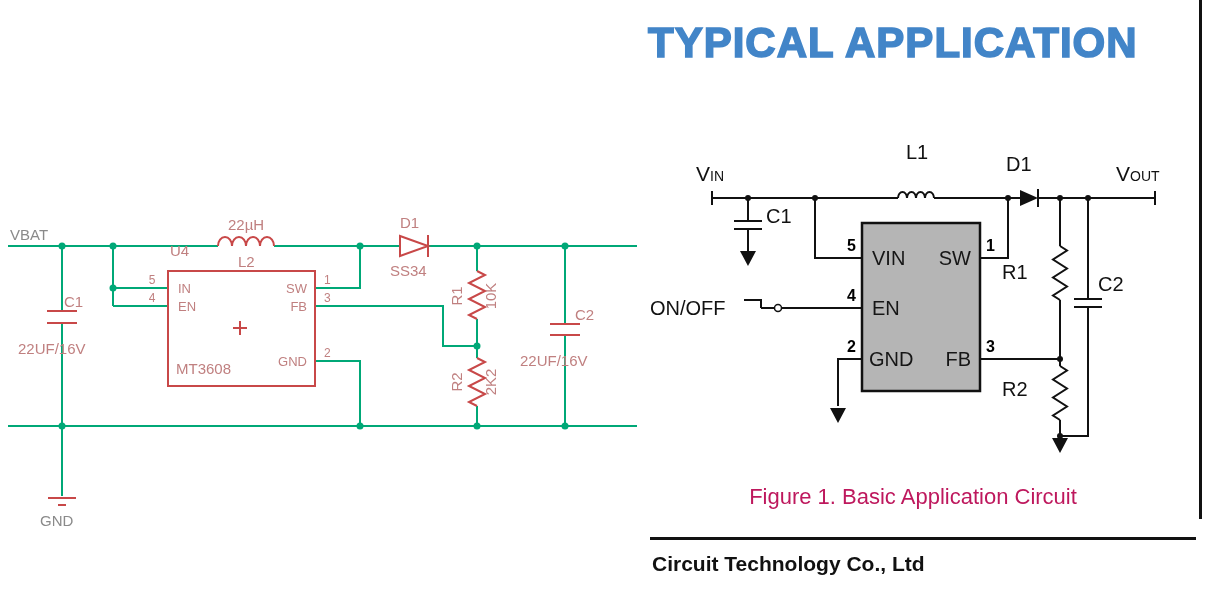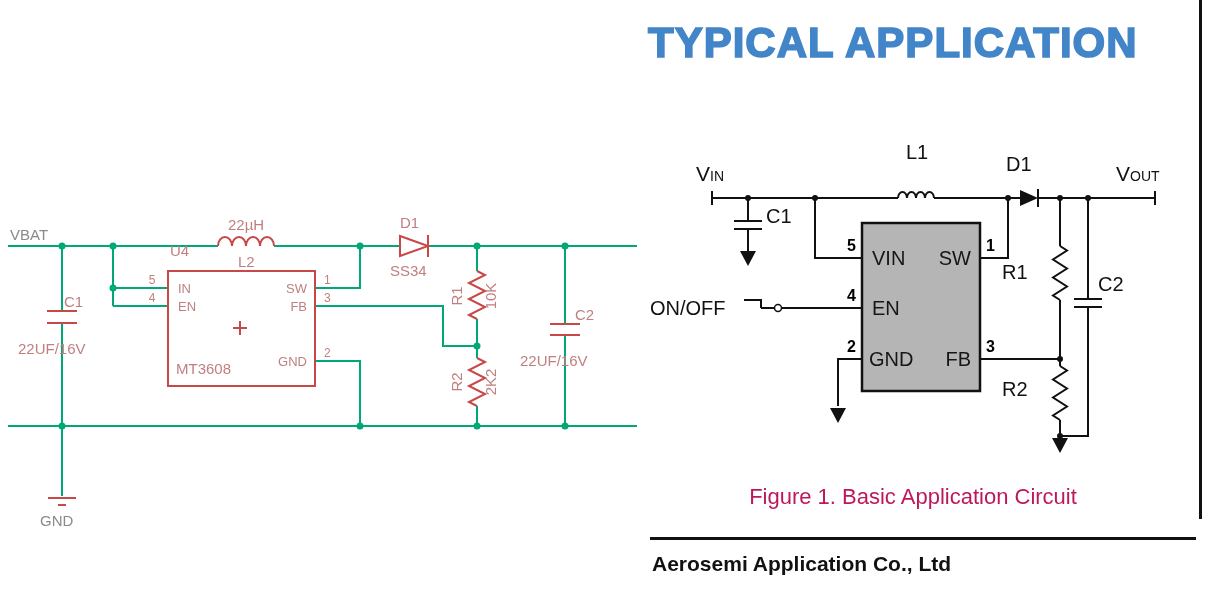--- a/index.html
+++ b/index.html
@@ -234,17 +234,17 @@
         <text class="ds-pin-num" text-anchor="end" x="216" y="140">5</text>
         <text class="ds-pin-num" x="346" y="140">1</text>
         <text class="ds-pin-num" text-anchor="end" x="216" y="190">4</text>
         <text class="ds-pin-num" text-anchor="end" x="216" y="241">2</text>
         <text class="ds-pin-num" x="346" y="241">3</text>
       </g>
     </svg>
 
     <div id="figure-caption">Figure 1. Basic Application Circuit</div>
     <div id="ds-divider"></div>
-    <div id="ds-company">Aerosemi Application Co., Ltd</div>
+    <div id="ds-company">Circuit Technology Co., Ltd</div>
   </div>
 
   <div id="page-edge"></div>
 </div>
 
 </body></html>

